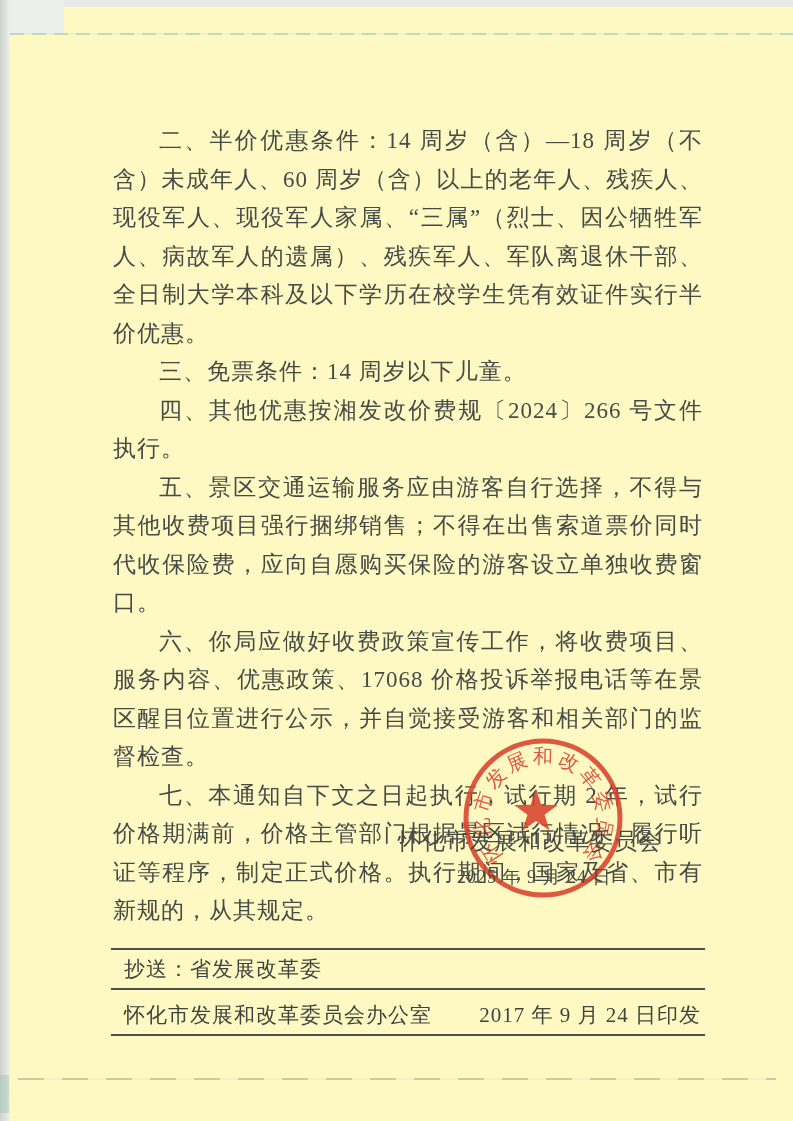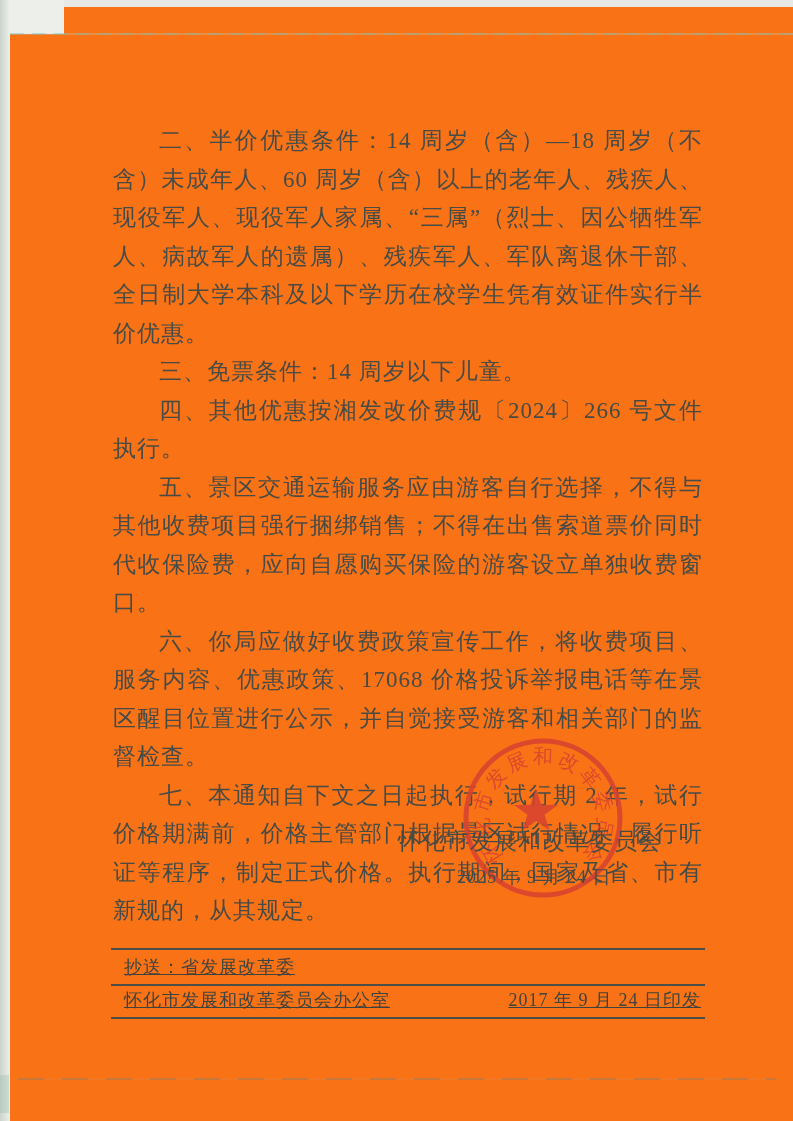--- a/index.html
+++ b/index.html
@@ -1,18 +1,18 @@
 <!DOCTYPE html>
 <html><head>
 <meta charset="utf-8">
 <style>
   html,body { margin:0; padding:0; background:#ffffff; }
   .page {
     position:relative; width:793px; height:1121px;
-    background:#f97316; overflow:hidden;
+    background:#fef9c3; overflow:hidden;
     font-family:"Liberation Serif","DejaVu Serif",serif;
   }
   
   .scan-top-band { position:absolute; top:0; left:0; right:0; height:7px; background:#e7e9e5; }
   .scan-topleft-smudge { position:absolute; top:0; left:0; width:64px; height:34px; background:#edefeb; }
   .scan-left-strip { position:absolute; top:0; left:0; width:10px; height:1121px;
     background:linear-gradient(to right,#ccd3cd 0%,#dde2dc 55%,#eef0ec 100%); }
   .scan-line-top { position:absolute; top:33px; left:10px; right:0; height:2px;
     background:repeating-linear-gradient(to right, rgba(140,195,185,.55) 0 14px, rgba(190,220,214,.25) 14px 22px); }
   .scan-line-bottom { position:absolute; top:1078px; left:18px; width:758px; height:2px;
@@ -29,25 +29,25 @@
 
   
   .signature-line { position:absolute; left:398px; top:826px; font-size:23px; color:#474b46; letter-spacing:1px; }
   .signature-date { position:absolute; left:457px; top:865px; font-size:18px; color:#474b46; letter-spacing:1px; }
 
   
   .seal { position:absolute; left:457px; top:732px; width:172px; height:172px; opacity:.88; }
   .seal text { font-family:"Liberation Serif","DejaVu Serif",serif; }
 
   
-  .doc-footer { position:absolute; left:111px; top:948px; width:594px; color:#3e433e; font-size:18px;text-decoration:underline; }
+  .doc-footer { position:absolute; left:111px; top:948px; width:594px; color:#3e433e; font-size:21px; }
   .rule { border-top:2px solid #4a4f4a; height:0; }
   .footer-row-cc { padding:5px 0 5px 13px; letter-spacing:1px; }
   .footer-row-issue { display:flex; justify-content:space-between; align-items:center;
-    padding:2px 4px 5px 13px; letter-spacing:1px; }
+    padding:11px 4px 5px 13px; letter-spacing:1px; }
 </style>
 </head>
 <body>
 
 <div class="page">
 
   <div class="scan-top-band"></div>
   <div class="scan-topleft-smudge"></div>
   <div class="scan-left-strip"></div>
   <div class="scan-line-top"></div>

